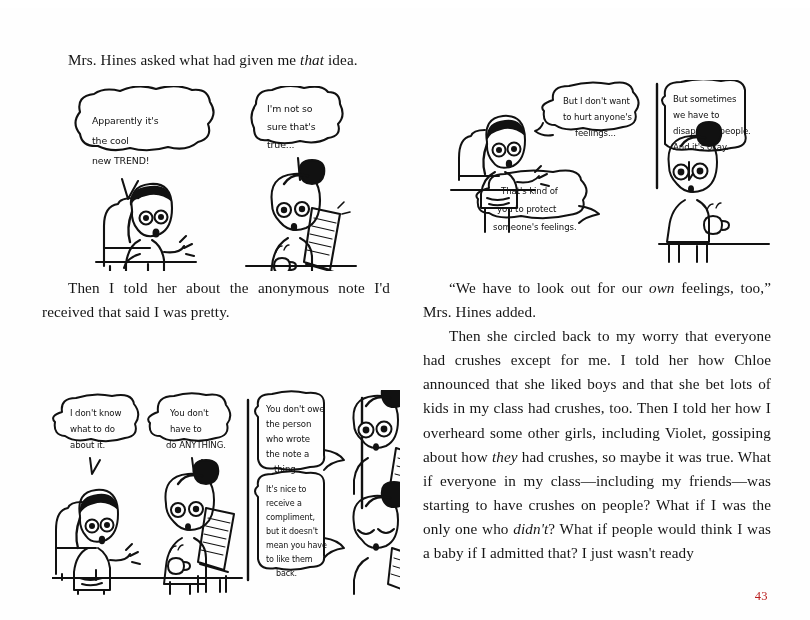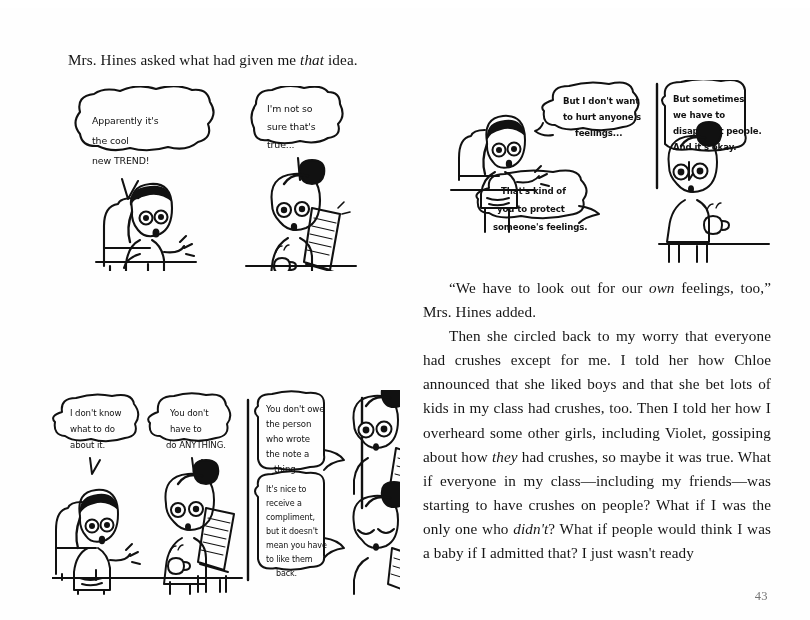--- a/index.html
+++ b/index.html
@@ -50,21 +50,21 @@
     width: 348px;
   }
   .comic svg { display: block; }
 
   .page-number {
     position: absolute;
     right: 42px;
     bottom: 24px;
     font-family: "Liberation Serif", serif;
     font-size: 12.5px;
-    color: #737373;
+    color: #b91c1c;
     letter-spacing: 0.4px;
   }
 
   
   .hand {
     font-family: "DejaVu Sans", sans-serif;
     font-size: 9.4px;
     fill: #111111;
     letter-spacing: -0.1px;
   }
@@ -162,20 +162,21 @@
           <path d="M216 196 l0 12 M236 198 l0 10"></path>
         </g>
 
         <g stroke="#111" stroke-width="2" stroke-linecap="round">
           <path d="M36 176 l100 0 M186 180 l110 0"></path>
         </g>
       </svg>
     </div>
 
     <div style="position:absolute; left:0; top:268px; width:348px;">
+      <p class="body-text" style="margin-top:0;">Then I told her about the anonymous note I'd received that said I was pretty.</p>
     </div>
 
     <div class="comic" style="position:absolute; left:10px; top:382px;">
       <svg width="348" height="205" viewBox="0 0 348 205" xmlns="http://www.w3.org/2000/svg">
         <g fill="none" stroke="#111" stroke-width="2" stroke-linecap="round" stroke-linejoin="round">
 
           <path d="M10 22 q-2 -14 14 -14 q18 -6 36 -2 q20 -4 22 8 q8 10 1 20 q4 12 -10 14 q-18 6 -34 1 q-16 4 -26 -3 q-12 -1 -10 -14 q-6 -6 7 -10 z"></path>
           <path d="M38 68 l2 16 l8 -14"></path>
 
           <path d="M106 22 q-2 -16 16 -16 q16 -5 32 -1 q18 -3 20 10 q8 10 1 19 q3 12 -11 14 q-16 5 -32 1 q-15 4 -24 -3 q-12 0 -10 -13 q-6 -6 8 -11 z"></path>
@@ -291,21 +292,21 @@
         <g stroke="#111" stroke-width="2" stroke-linecap="round">
           <path d="M0 188 l190 0"></path>
         </g>
       </svg>
     </div>
   </div>
 
   <div class="column col-right">
 
 
-    <div class="comic" style="position:absolute; left:22px; top:72px;font-weight:bold;">
+    <div class="comic" style="position:absolute; left:22px; top:72px;">
       <svg width="326" height="190" viewBox="0 0 326 190" xmlns="http://www.w3.org/2000/svg">
         <g fill="none" stroke="#111" stroke-width="2" stroke-linecap="round" stroke-linejoin="round">
 
           <path d="M108 20 q-2 -14 16 -14 q20 -6 40 -2 q22 -5 24 8 q10 10 2 20 q4 13 -12 15 q-20 6 -40 1 q-18 4 -28 -3 q-13 0 -11 -14 q-6 -6 9 -11 z"></path>
           <path d="M108 55 q-10 2 -18 -4 q6 -2 8 -8"></path>
 
           <path d="M212 4 l0 104" stroke-width="2.4"></path>
 
           <path d="M220 16 q-2 -14 16 -14 q20 -5 40 -1 q22 -4 24 9 l0 44 q4 13 -14 14 q-20 5 -40 1 q-18 3 -26 -5 l0 -38 q-6 -6 0 -10 z"></path>
           <path d="M244 82 l0 18 l10 -16"></path>

